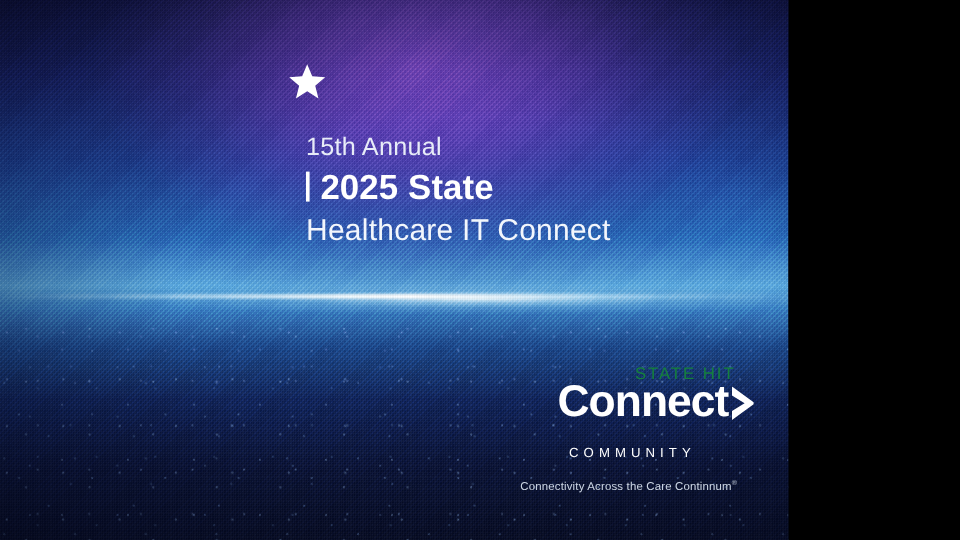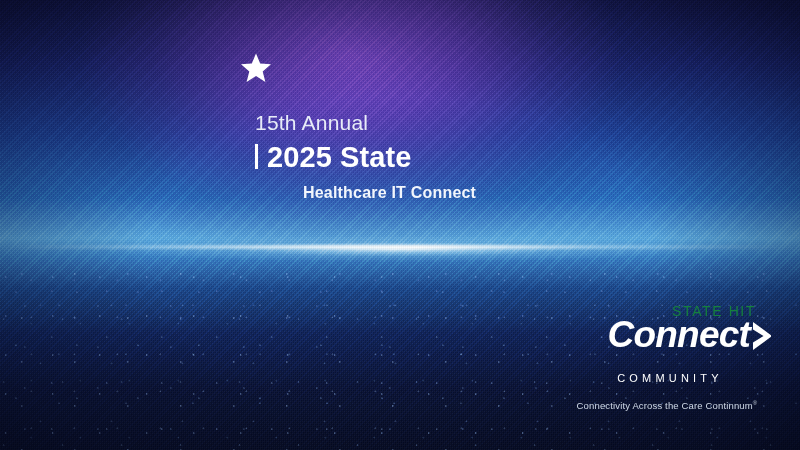--- a/index.html
+++ b/index.html
@@ -2,21 +2,21 @@
 <html><head>
 <meta charset="utf-8">
 <style>
   html, body {
     margin: 0;
     padding: 0;
     background: #000;
   }
   #stage {
     position: relative;
-    width: 800px;
+    width: 657px;
     height: 450px;
     overflow: hidden;
     font-family: "Liberation Sans", sans-serif;
     background: #0b1230;
   }
 
   
   .bg-layer {
     position: absolute;
     inset: 0;
@@ -186,27 +186,26 @@
     display: inline-block;
     width: 3px;
     height: 25px;
     background: #ffffff;
     margin-right: 9px;
     position: relative;
     top: 2px;
     flex: none;
   }
   .line-light {
-    font-size: 16px;
-    font-weight: 700;
+    font-size: 25px;
+    font-weight: 400;
     letter-spacing: 0.2px;
     line-height: 33px;
     color: #f2f6fc;
     white-space: nowrap;
-    margin-left: 48px;
   }
 
   
   #logo-lockup {
     position: absolute;
     right: 28px;
     bottom: 38px;
     width: 210px;
     text-align: center;
     color: #ffffff;
@@ -219,21 +218,20 @@
     text-align: right;
     padding-right: 16px;
     margin-bottom: -3px;
     color: #15803d;
   }
   #logo-wordmark-row {
     display: flex;
     align-items: center;
     justify-content: flex-end;
     gap: 2px;
-    font-style: italic;
   }
   #logo-wordmark {
     font-size: 37px;
     font-weight: 700;
     letter-spacing: -0.8px;
     line-height: 40px;
     color: #ffffff;
   }
   #logo-chevron {
     width: 20px;

